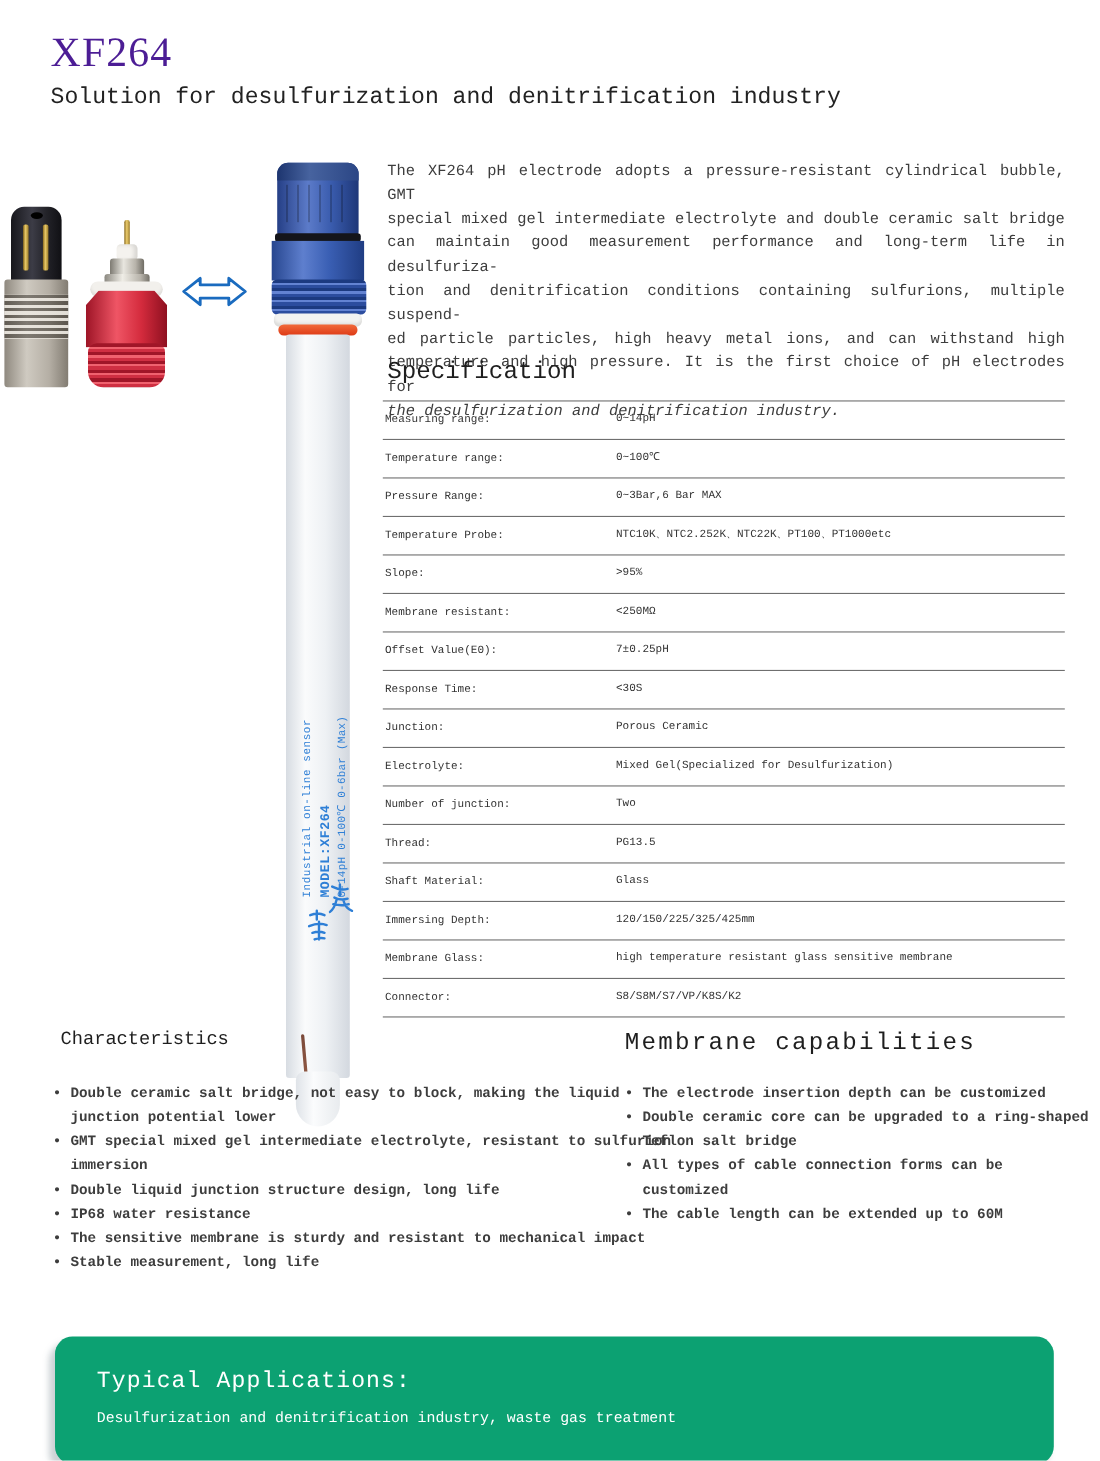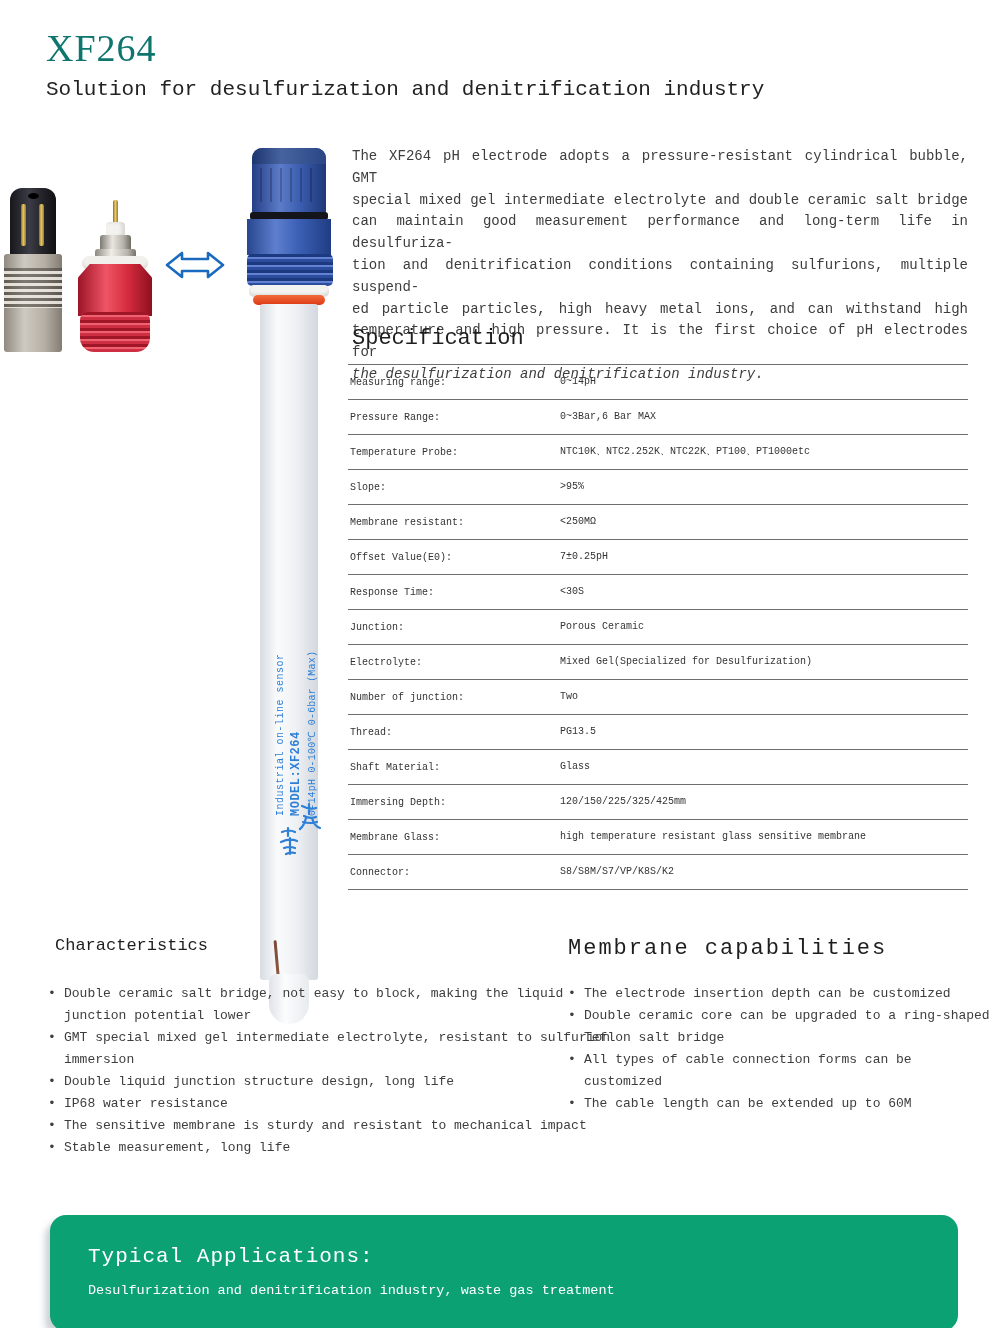--- a/index.html
+++ b/index.html
@@ -1,42 +1,42 @@
 <!DOCTYPE html>
 <html><head>
 <meta charset="utf-8">
 <style>
   * { margin:0; padding:0; box-sizing:border-box; }
   html,body { background:#ffffff; }
   body { font-family:"Liberation Mono","DejaVu Sans Mono",monospace; color:#3f3f3f; }
   .page { position:relative; width:1000px; height:1328px; background:#fff; overflow:hidden; }
 
   
-  .title { position:absolute; left:46px; top:26px; font-family:"Liberation Serif","DejaVu Serif",serif; font-size:38px; font-weight:400; color:#0f766e; letter-spacing:1px; }
+  .title { position:absolute; left:46px; top:26px; font-family:"Liberation Serif","DejaVu Serif",serif; font-size:38px; font-weight:400; color:#4c1d95; letter-spacing:1px; }
   .subtitle { position:absolute; left:46px; top:78px; font-size:21px; color:#222; white-space:nowrap; }
 
   
   .desc { position:absolute; left:352px; top:146px; width:616px; font-size:14px; line-height:21.8px; color:#3d3d3d; }
   .desc .dline { text-align:justify; text-align-last:justify; white-space:normal; }
   .desc .dline.last { text-align-last:left;font-style:italic; }
 
   
   .spec-heading { position:absolute; left:352px; top:326px; font-size:22px; color:#1e1e1e; }
   .spec-table { position:absolute; left:348px; top:364px; width:620px; font-size:10px; color:#333; }
   .spec-row { display:flex; align-items:center; min-height:31px; border-top:1px solid #6f6f6f; padding:2px 0; }
   .spec-row:last-child { border-bottom:1px solid #6f6f6f; }
   .spec-label { width:212px; flex:none; padding-left:2px; }
   .spec-value { flex:1; line-height:30px; }
 
   
   .char-heading { position:absolute; left:55px; top:936px; font-size:17px; color:#1e1e1e; }
   .ext-heading  { position:absolute; left:568px; top:936px; font-size:22px; color:#1e1e1e; letter-spacing:2px; }
   .char-list { position:absolute; left:48px; top:983px; width:620px; font-size:13px; line-height:22px; color:#3d3d3d; }
   .ext-list  { position:absolute; left:568px; top:983px; width:428px; font-size:13px; line-height:22px; color:#3d3d3d; }
-  .bullet-item { display:flex; }
+  .bullet-item { display:flex;font-weight:bold; }
   .bullet { width:16px; flex:none; }
   .bullet:before { content:"•"; }
   .bullet-text { white-space:pre-line; }
 
   
   .banner { position:absolute; left:50px; top:1202px; width:908px; height:116px; border-radius:16px;
             background:#0ca172; box-shadow:-5px 6px 6px rgba(110,125,135,.35); color:#fff;margin-top:13px; }
   .banner-heading { position:absolute; left:38px; top:30px; font-size:21px; letter-spacing:1px; }
   .banner-text { position:absolute; left:38px; top:68px; font-size:13.5px; }
 
@@ -176,20 +176,24 @@
     <div class="dline last">the desulfurization and denitrification industry.</div>
   </div>
 
   <div class="spec-heading">Specification</div>
   <div class="spec-table">
     <div class="spec-row">
         <div class="spec-label">Measuring range:</div>
         <div class="spec-value">0~14pH</div>
       </div>
     <div class="spec-row">
+        <div class="spec-label">Temperature range:</div>
+        <div class="spec-value">0~100℃</div>
+      </div>
+    <div class="spec-row">
         <div class="spec-label">Pressure Range:</div>
         <div class="spec-value">0~3Bar,6 Bar MAX</div>
       </div>
     <div class="spec-row">
         <div class="spec-label">Temperature Probe:</div>
         <div class="spec-value">NTC10K、NTC2.252K、NTC22K、PT100、PT1000etc</div>
       </div>
     <div class="spec-row">
         <div class="spec-label">Slope:</div>
         <div class="spec-value">&gt;95%</div>

